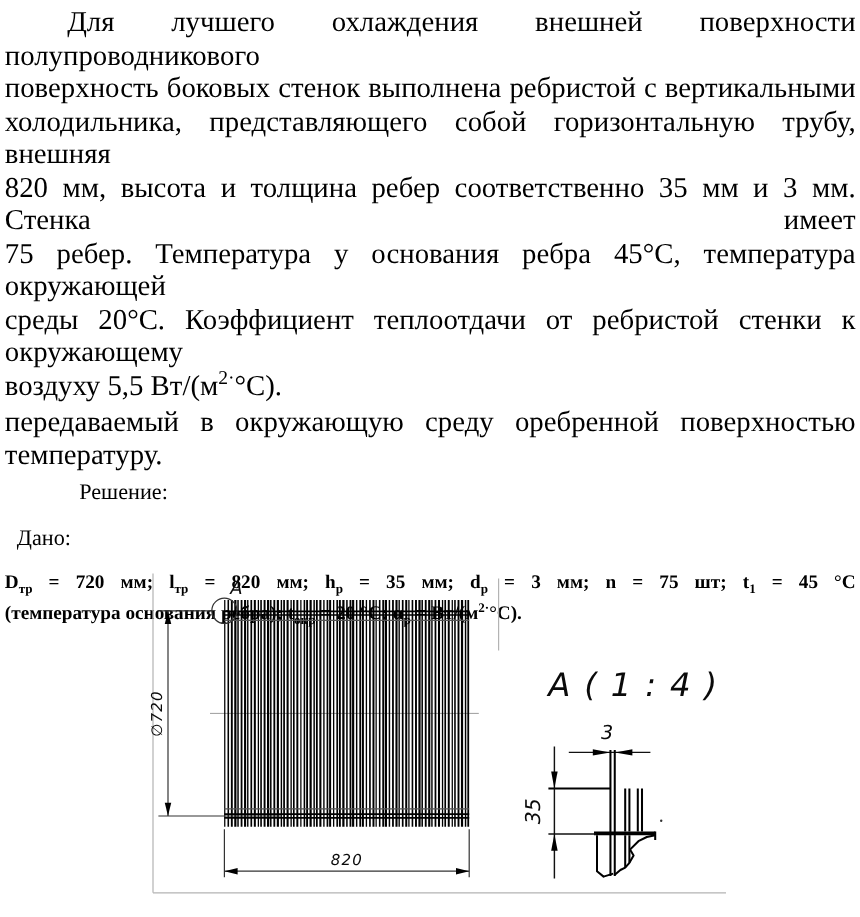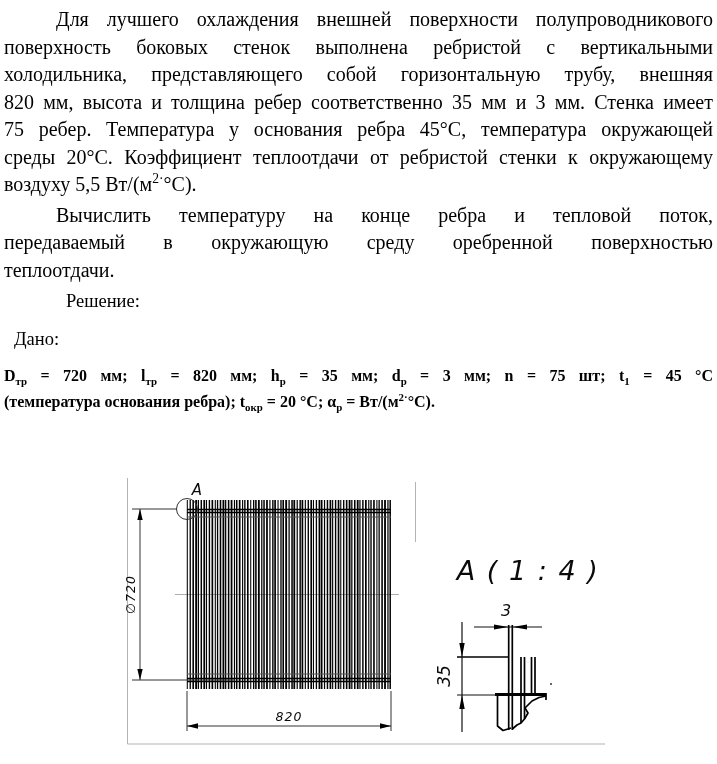--- a/index.html
+++ b/index.html
@@ -1,19 +1,19 @@
 <!DOCTYPE html>
 <html lang="ru"><head>
 <meta charset="utf-8">
 <style>
   html,body{margin:0;padding:0;background:#ffffff;}
   body{width:717px;height:764px;position:relative;overflow:hidden;
        font-family:"Liberation Serif","DejaVu Serif",serif;color:#000;}
   .text-block{position:absolute;left:4px;top:6px;width:709px;}
-  .para{margin:0;font-size:20px;line-height:27.5px;}
+  .para{margin:0;font-size:24px;line-height:27.5px;}
   .para .line{text-align:justify;text-align-last:justify;text-justify:inter-word;}
   .para .line.last{text-align-last:left;}
   .para .line.indent{text-indent:52px;}
   .p2{margin-top:3px;}
   .single-line{margin:10px;font-size:18.5px;line-height:27.5px;}
   .solution{margin-top:4px;padding-left:52px;}
   .given-label{margin-top:6px;}
   .given{margin-top:5px;font-size:16px;line-height:26px;font-weight:bold;}
   sub{font-size:68%;line-height:0;}
   sup{font-size:68%;line-height:0;}
@@ -39,23 +39,22 @@
   <div class="para p1">
       <div class="line indent">Для лучшего охлаждения внешней поверхности полупроводникового</div>
       <div class="line">поверхность боковых стенок выполнена ребристой с вертикальными</div>
       <div class="line">холодильника, представляющего собой горизонтальную трубу, внешняя</div>
       <div class="line">820 мм, высота и толщина ребер соответственно 35 мм и 3 мм. Стенка имеет</div>
       <div class="line">75 ребер. Температура у основания ребра 45°С, температура окружающей</div>
       <div class="line">среды 20°С. Коэффициент теплоотдачи от ребристой стенки к окружающему</div>
       <div class="line last">воздуху 5,5 Вт/(м<sup>2·</sup>°С).</div>
     </div>
   <div class="para p2">
-      <div class="line indent">Вычислить температуру на конце ребра и тепловой поток,</div>
       <div class="line">передаваемый в окружающую среду оребренной поверхностью</div>
-      <div class="line last">теплоотдачи.</div>
+      <div class="line last">температуру.</div>
     </div>
   <div class="single-line solution">Решение:</div>
   <div class="single-line given-label">Дано:</div>
   <div class="para given">
       <div class="line">D<sub>тр</sub> = 720 мм; l<sub>тр</sub> = 820 мм; h<sub>р</sub> = 35 мм; d<sub>р</sub> = 3 мм; n = 75 шт; t<sub>1</sub> = 45 °С</div>
       <div class="line last">(температура основания ребра); t<sub>окр</sub> = 20 °С; α<sub>р</sub> = Вт/(м<sup>2·</sup>°С).</div>
     </div>
 </div>
 
 <div class="drawing-wrap">

